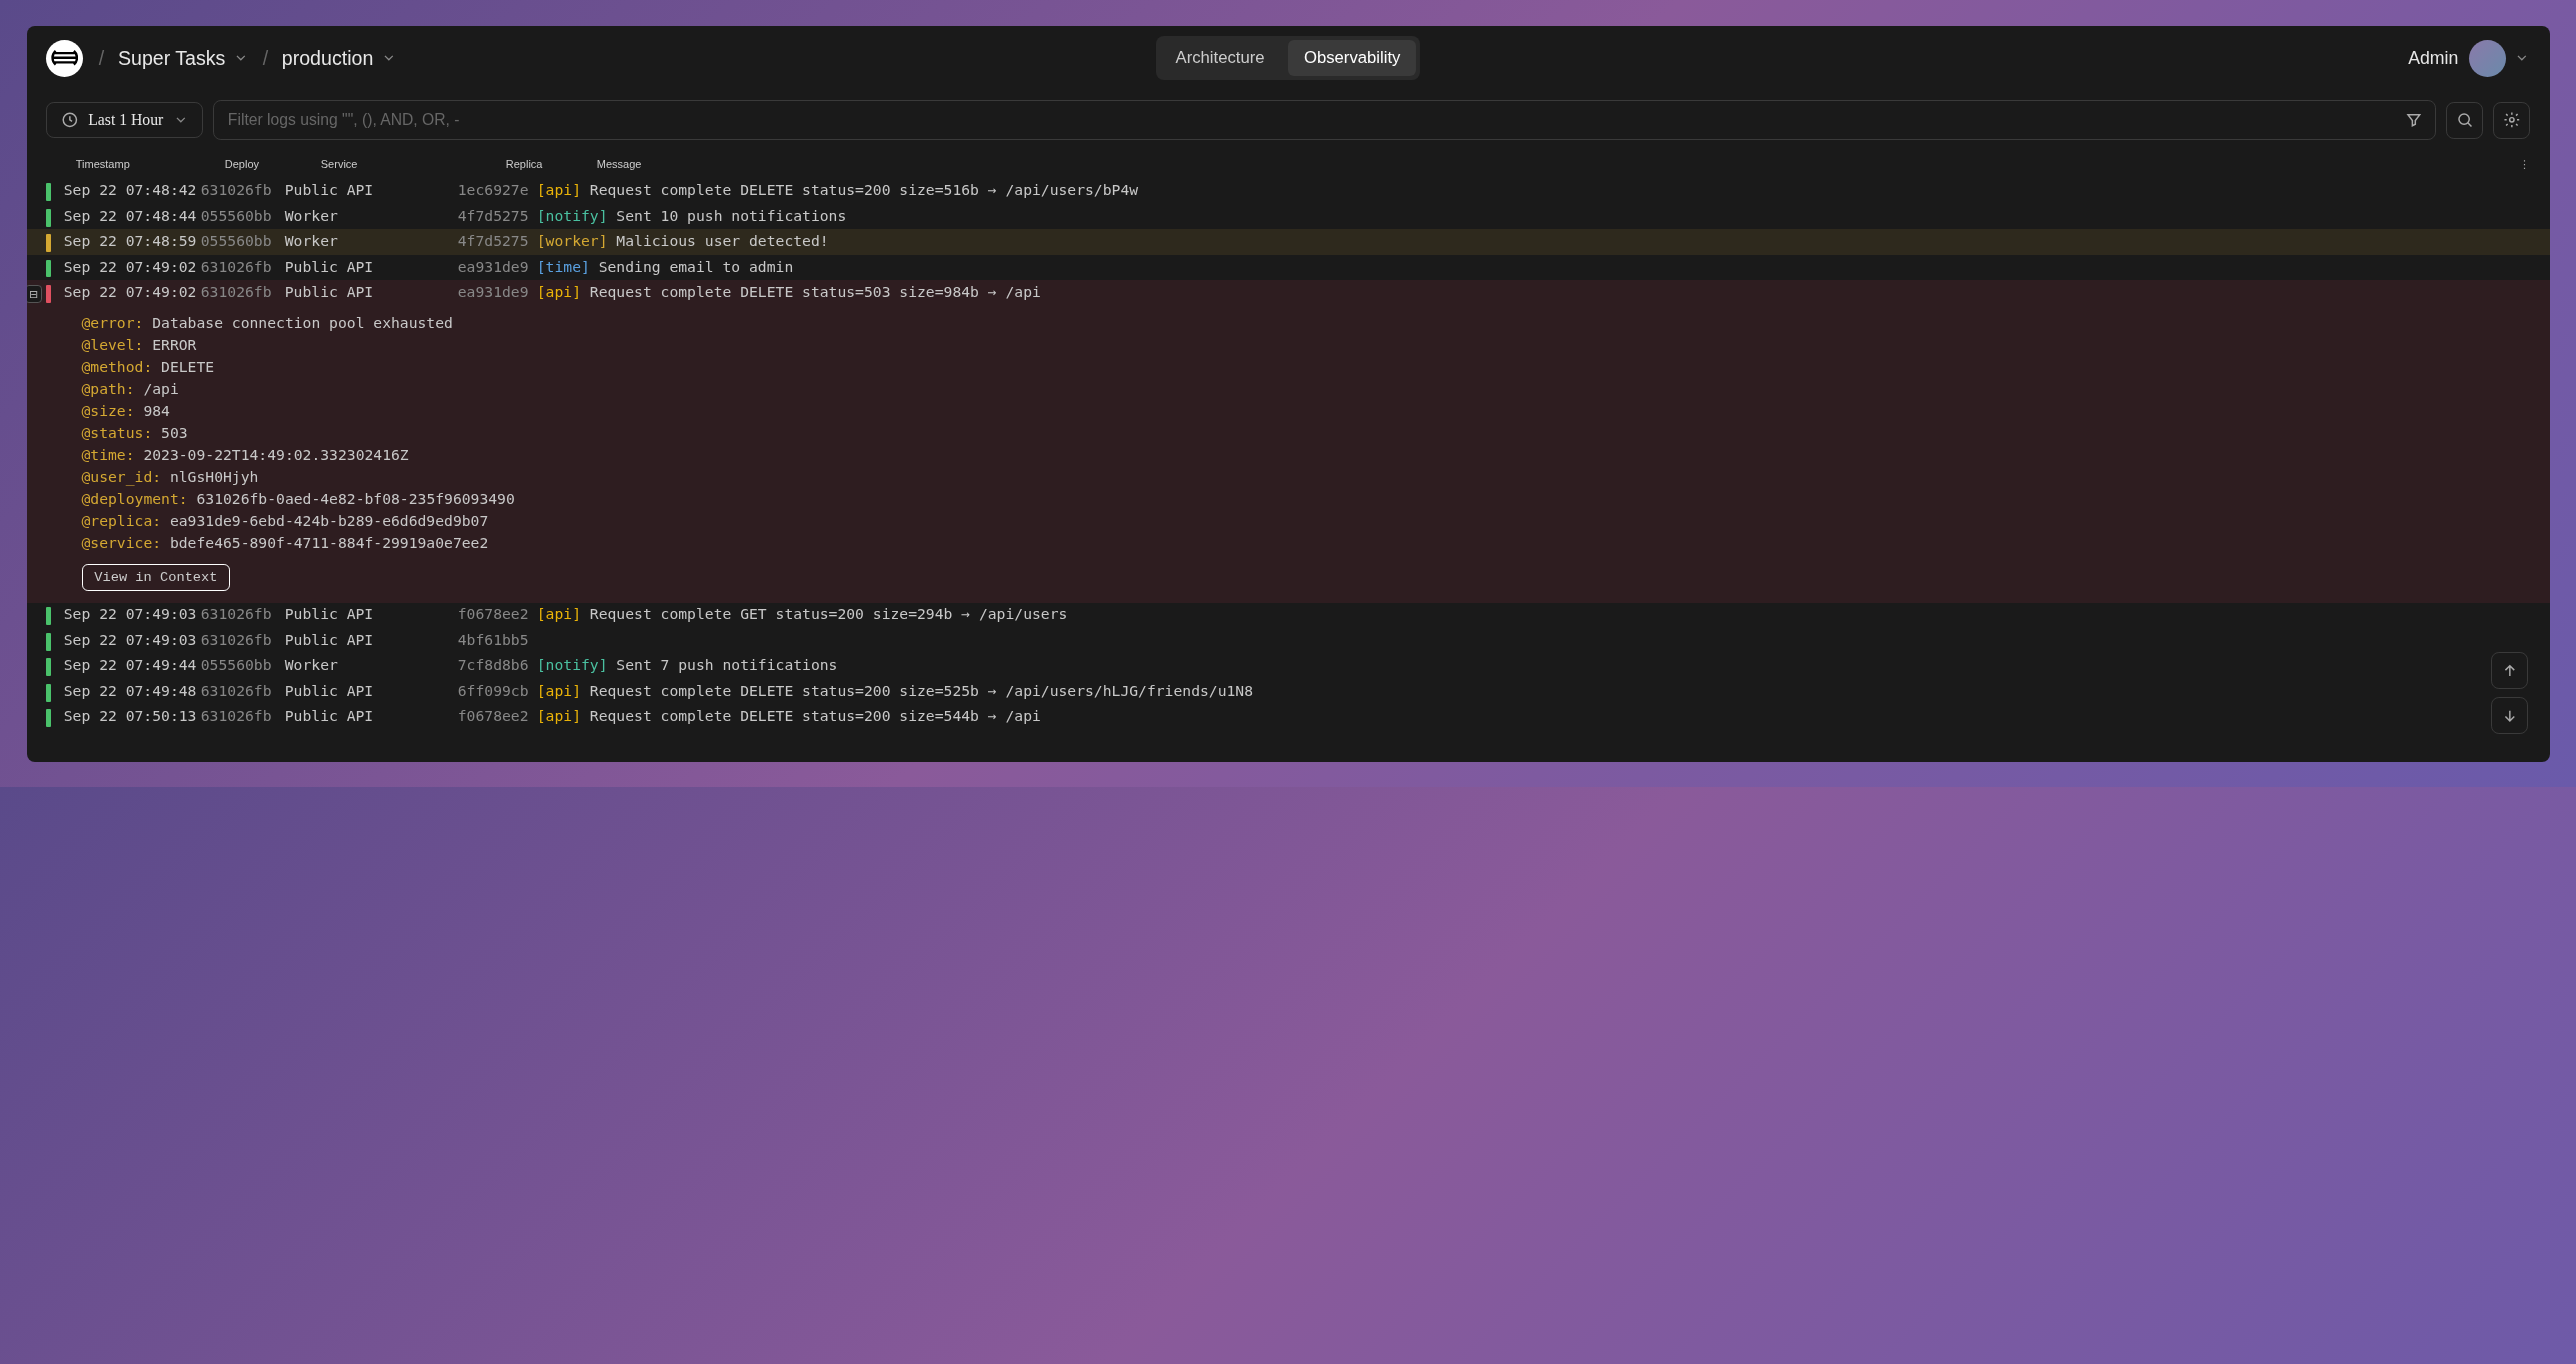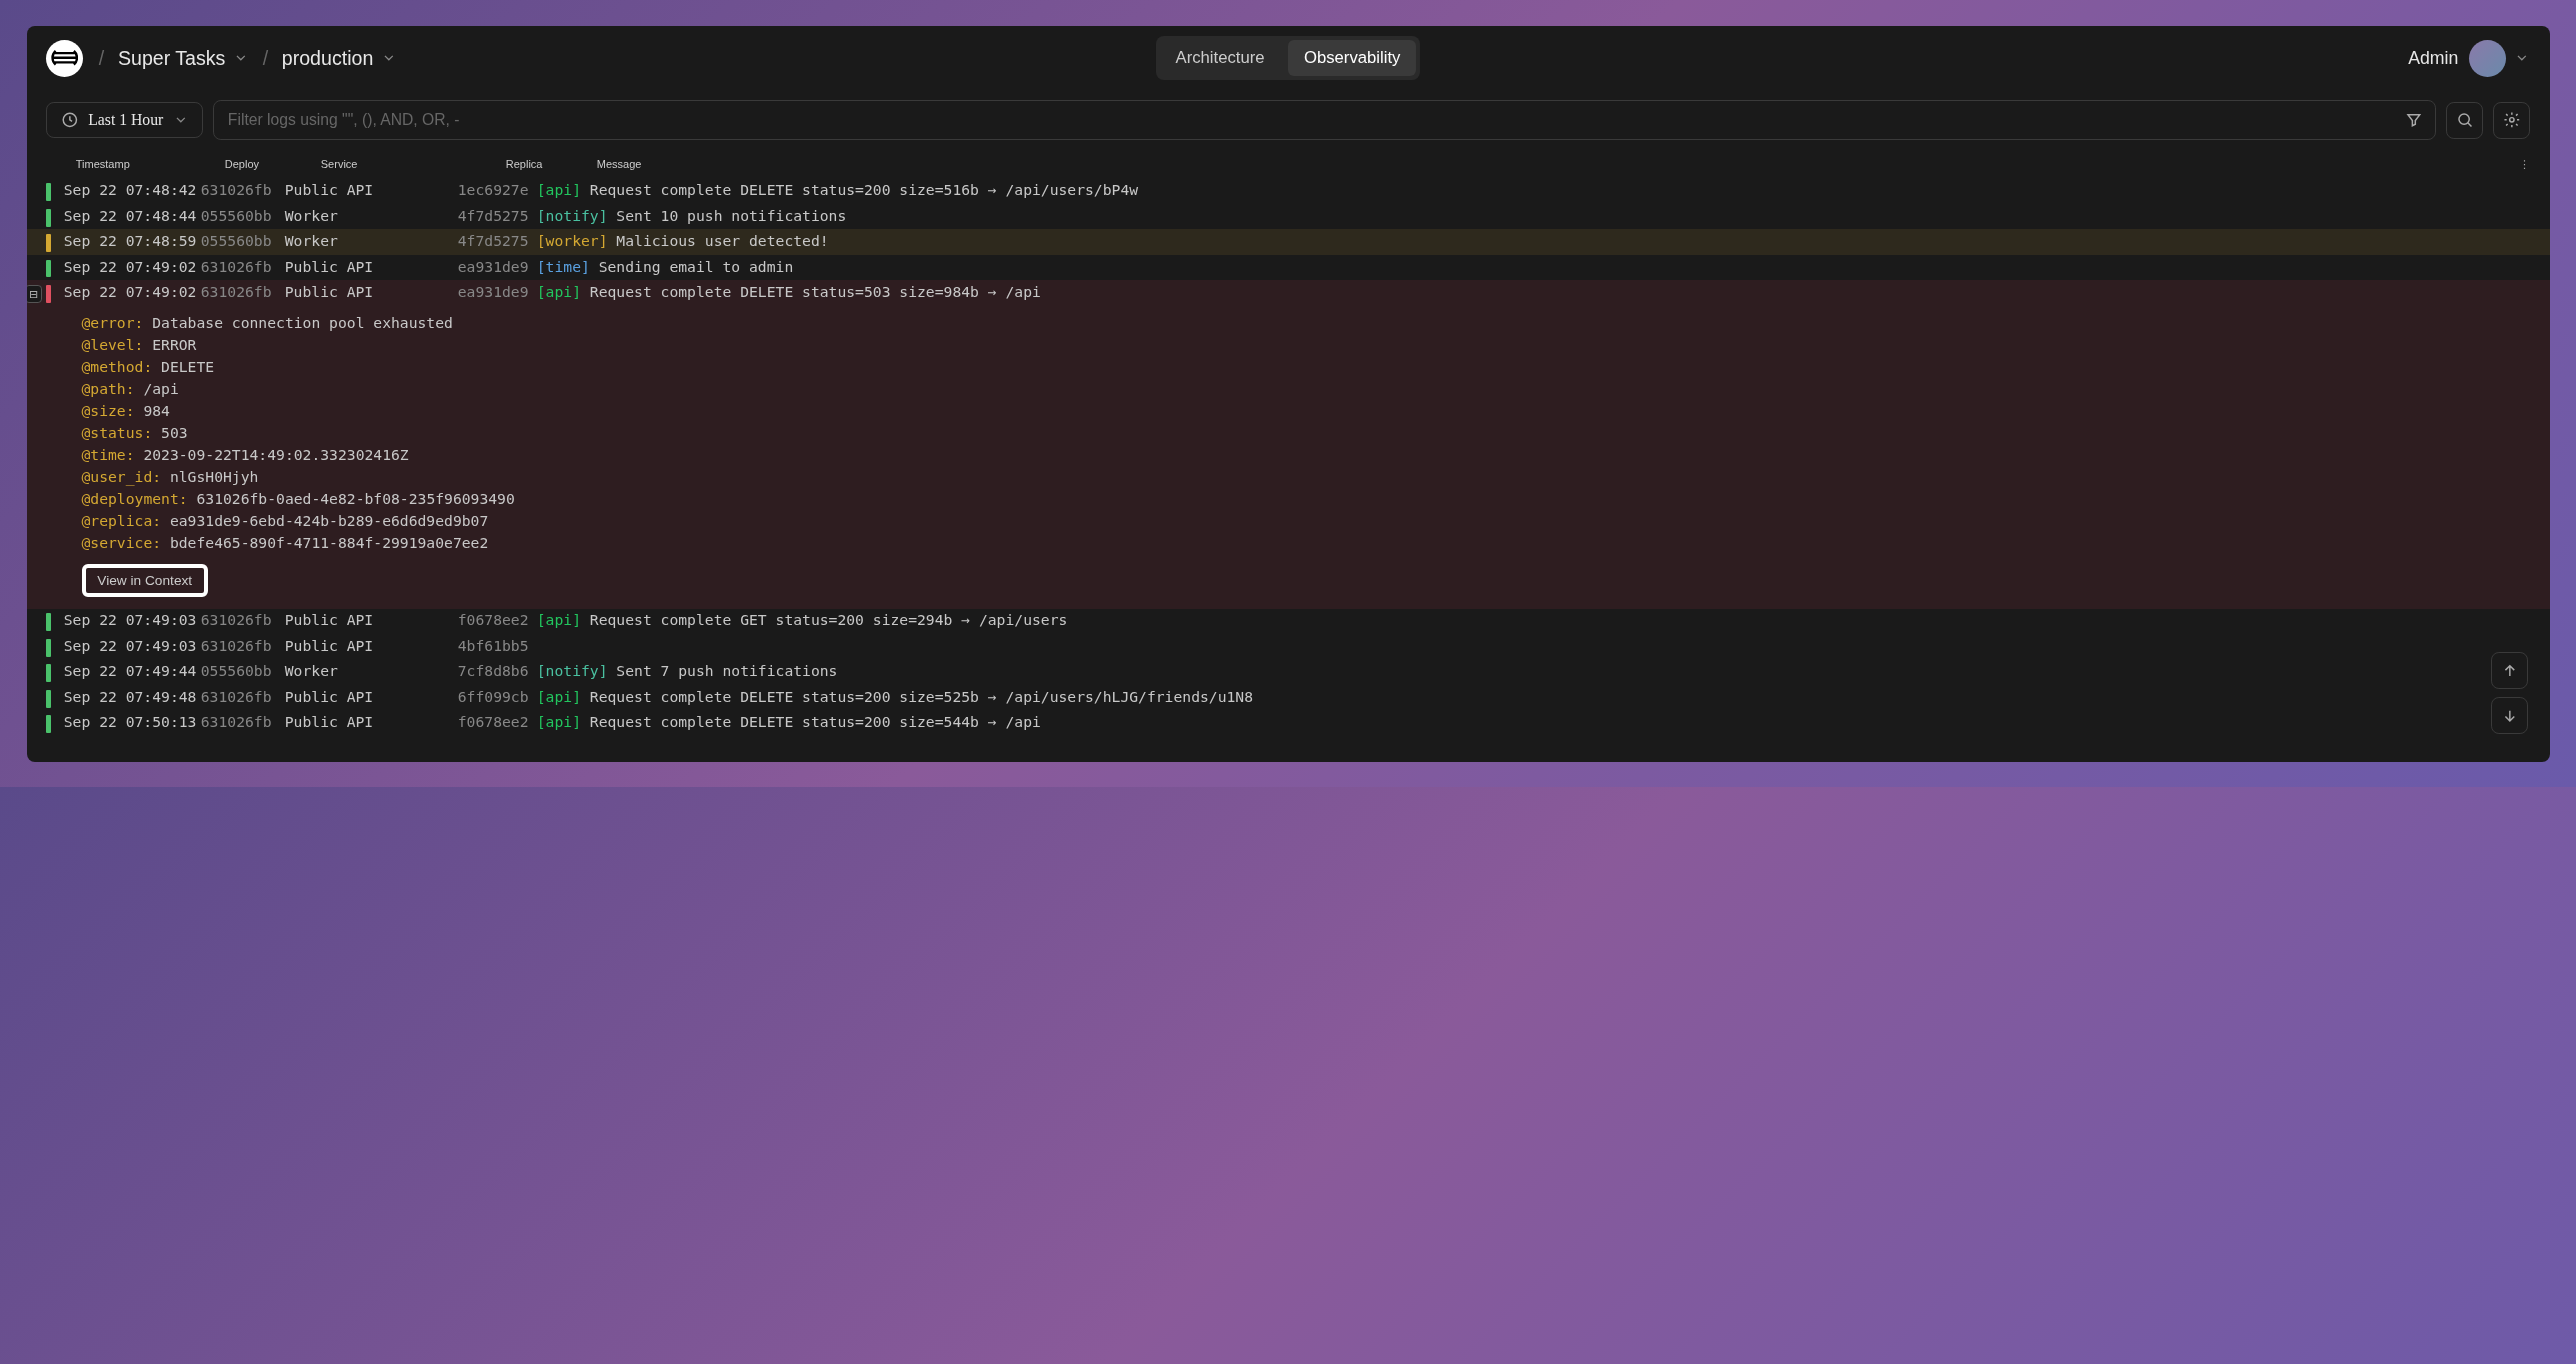--- a/index.html
+++ b/index.html
@@ -141,21 +141,21 @@
       align-items: start;
       position: relative;
     }
     .log-row.warn { background: rgba(200,160,60,0.12); }
     .log-row.error-row { background: rgba(200,60,80,0.12); }
     .bar { width: 4.9px; height: 17.7px; border-radius: 1px; margin-top: 2px; }
     .bar.green { background: #4ac26b; }
     .bar.yellow { background: #d4a832; }
     .bar.red { background: #e05060; }
     .msg { white-space: pre; }
-    .tag-api { color: #22c55e; }
+    .tag-api { color: #eab308; }
     .tag-notify { color: #4ac0a0; }
     .tag-worker { color: #d4a832; }
     .tag-email { color: #5aa0e0; }
     .gray { color: #888; }
     .expand-icon {
       position: absolute;
       left: -2px;
       top: 4.9px;
       width: 17.7px; height: 17.7px;
       border: 1px solid #555;
@@ -174,26 +174,26 @@
       font-family: 'SF Mono', Menlo, Consolas, monospace;
       font-size: 14.7px;
       color: #c8c8c8;
     }
     .kv-line { line-height: 1.5; }
     .kv-key { color: #d4a832; }
     .view-context {
       display: inline-block;
       margin-top: 9.8px;
       padding: 4.9px 11.8px;
-      border: 4px solid #ffffff;
+      border: 1px solid #ffffff;
       border-radius: 5.9px;
       color: #ccc;
       font-size: 13.7px;
       cursor: pointer;
-      font-family: Liberation Sans, sans-serif;
+      font-family: Liberation Mono, monospace;
     }
     .scroll-btns {
       position: absolute;
       right: 21.6px;
       bottom: 27.5px;
       display: flex;
       flex-direction: column;
       gap: 7.9px;
     }
     .more-icon { cursor: pointer; color: #aaa; text-align: right; }

